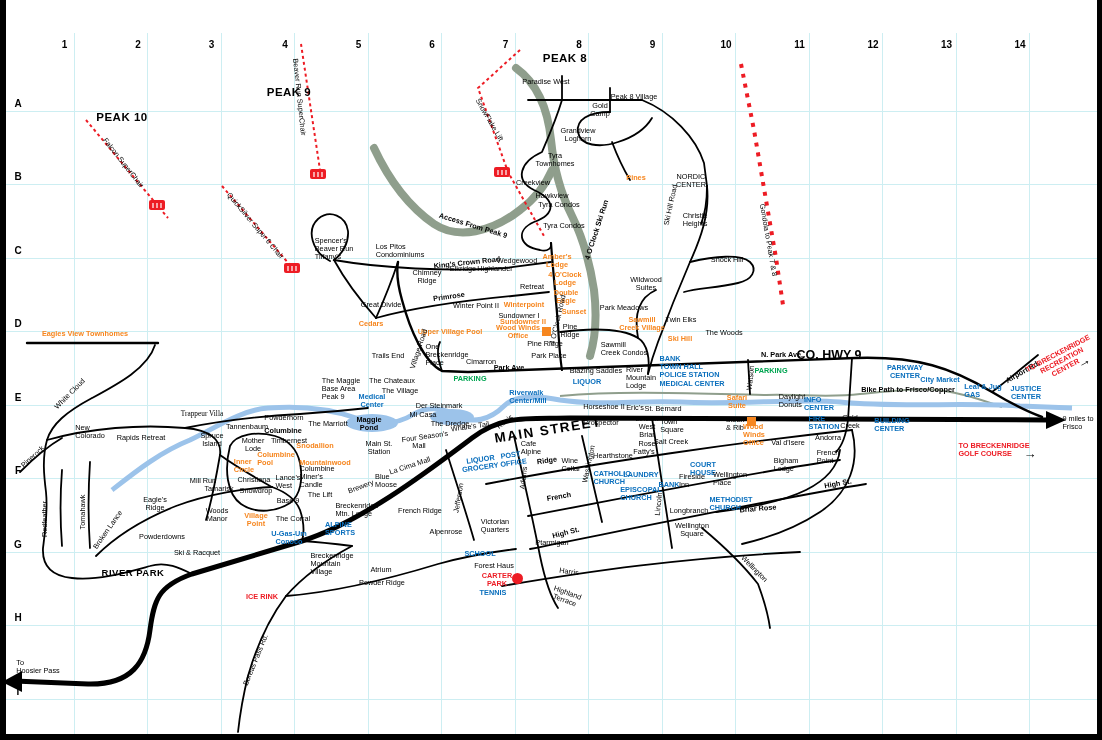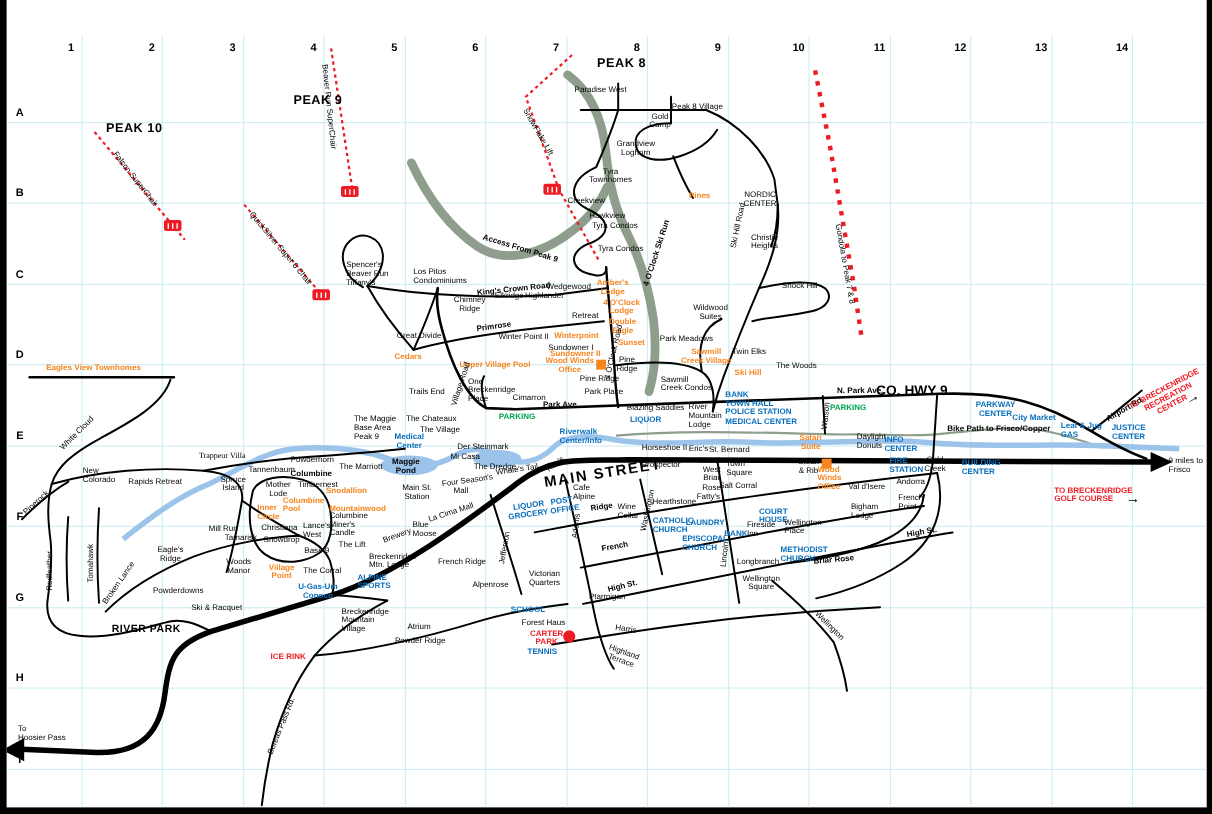--- a/index.html
+++ b/index.html
@@ -377,21 +377,21 @@
 Candle</div>
       <div class="lbl " style="left: 320px; top: 495px;">The Lift</div>
       <div class="lbl " style="left: 379px; top: 448px;">Main St.
 Station</div>
       <div class="lbl " style="left: 425px; top: 437px; --r: -8deg;">Four Season's</div>
       <div class="lbl " style="left: 470px; top: 427px; --r: -8deg;">Whale's Tail</div>
       <div class="lbl " style="left: 419px; top: 446px;">Mall</div>
       <div class="lbl " style="left: 505px; top: 422px; --r: -38deg;">Kea's</div>
       <div class="lbl main" style="left: 548px; top: 430px; --r: -9deg;">MAIN STREET</div>
       <div class="lbl b la" style="left: 528px; top: 397px;">Riverwalk
-Center/Info</div>
+Center/Mill</div>
       <div class="lbl " style="left: 410px; top: 466px; --r: -18deg;">La Cima Mall</div>
       <div class="lbl la" style="left: 386px; top: 481px;">Blue
 Moose</div>
       <div class="lbl " style="left: 361px; top: 487px; --r: -20deg;">Brewery</div>
       <div class="lbl la" style="left: 357px; top: 510px;">Breckenridge
 Mtn. Lodge</div>
       <div class="lbl b la" style="left: 340px; top: 529px;">ALPINE
 SPORTS</div>
       <div class="lbl " style="left: 420px; top: 511px;">French Ridge</div>
       <div class="lbl " style="left: 446px; top: 532px;">Alpenrose</div>
@@ -417,21 +417,21 @@
       <div class="lbl " style="left: 604px; top: 407px;">Horseshoe II</div>
       <div class="lbl " style="left: 635px; top: 408px;">Eric's</div>
       <div class="lbl " style="left: 663px; top: 409px;">St. Bernard</div>
       <div class="lbl " style="left: 601px; top: 423px;">Prospector</div>
       <div class="lbl " style="left: 647px; top: 431px;">Lincoln
 West
 Briar
 Rose</div>
       <div class="lbl la" style="left: 672px; top: 426px;">Town
 Square</div>
-      <div class="lbl " style="left: 671px; top: 442px;">Salt Corral</div>
+      <div class="lbl " style="left: 671px; top: 442px;">Salt Creek</div>
       <div class="lbl " style="left: 613px; top: 456px;">Hearthstone</div>
       <div class="lbl " style="left: 644px; top: 452px;">Fatty's</div>
       <div class="lbl b la" style="left: 671px; top: 469px; margin-left: 32px;">COURT
 HOUSE</div>
       <div class="lbl " style="left: 589px; top: 464px; --r: -78deg;">Washington</div>
       <div class="lbl b la" style="left: 612px; top: 478px;">CATHOLIC
 CHURCH</div>
       <div class="lbl b" style="left: 641px; top: 475px;">LAUNDRY</div>
       <div class="lbl b" style="left: 669px; top: 485px;">BANK</div>
       <div class="lbl b la" style="left: 641px; top: 494px;">EPISCOPAL

